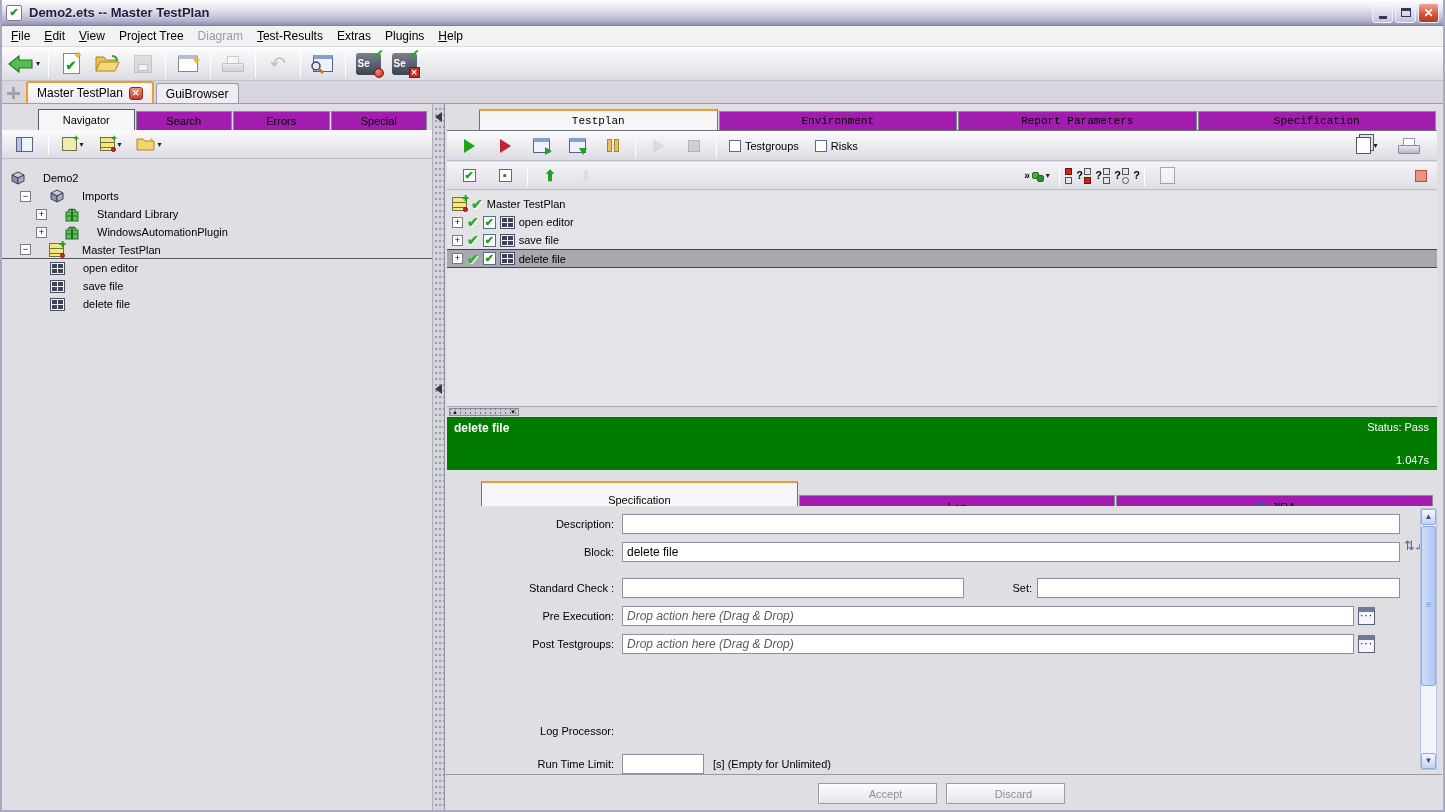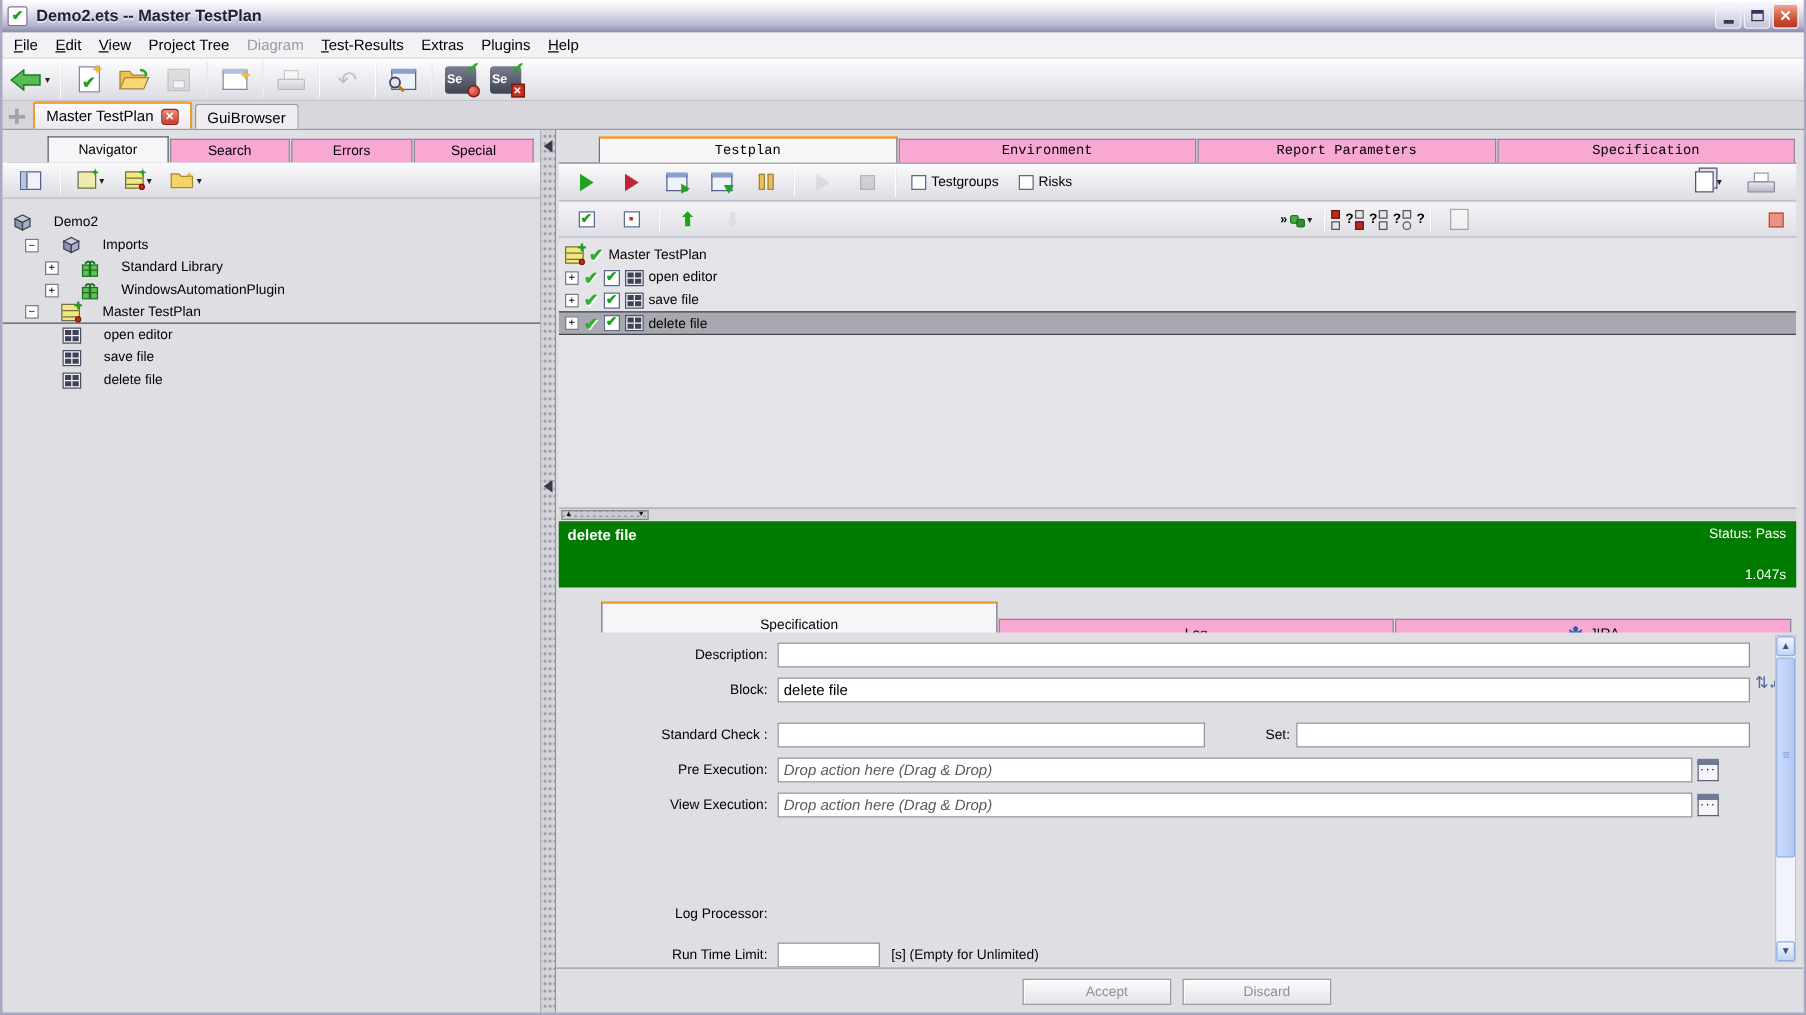--- a/index.html
+++ b/index.html
@@ -68,21 +68,21 @@
   
   .leftpane { position:absolute; left:2px; top:104px; width:430px; bottom:2px; background:#dfdfe3; }
   .vsplit { position:absolute; left:432px; top:104px; width:13px; bottom:2px; background:#d4d4da;
     border-left:1px solid #b0b0bc; border-right:1px solid #8f8fa2;
     background-image:radial-gradient(#9a9aa8 1px, transparent 1px); background-size:4px 6px; background-position:5px 20px; }
   .vsplit .tri { position:absolute; left:2px; width:0; height:0; border-top:5px solid transparent; border-bottom:5px solid transparent; border-right:7px solid #3a3a46; }
   .rightpane { position:absolute; left:445px; top:104px; right:3px; bottom:2px; background:#dfdfe3; }
 
   
   .sqtabs { display:flex; align-items:flex-end; border-bottom:1px solid #72727e;padding-left:32px; }
-  .sqtab { flex:1; height:19px; background:#f9a8d4; border:1px solid #8a8a96; border-bottom:none;
+  .sqtab { flex:1; height:19px; background:#a21caf; border:1px solid #8a8a96; border-bottom:none;
     display:flex; align-items:center; justify-content:center; gap:5px; margin-right:1px; }
   .sqtab.active { background:#f6f5f8; border-color:#72727e; height:21px; border-top:2px solid #ef9c2e; }
   .sqtab.plain-active { background:#f6f5f8; border-color:#5a5a68; height:21px; }
 
   .ltabs { position:absolute; left:4px; right:4px; top:5px; }
   .ltb { position:absolute; left:0; right:0; top:26px; height:29px; background:linear-gradient(#fbfbfc,#dcdce4);
     border-bottom:1px solid #bcbcc8; display:flex; align-items:center; padding-left:4px; gap:2px; }
   .ltree { position:absolute; left:0; right:0; top:56px; bottom:0; padding-top:9px; overflow:hidden; }
   .trow { height:18px; display:flex; align-items:center; gap:18px; white-space:nowrap; }
   .trow.underlined { border-bottom:1px solid #55555f; }
@@ -601,21 +601,21 @@
 
       <span class="flabel" style="top:72px">Standard Check :</span>
       <input class="fin" style="left: 175px; top: 72px; width: 342px;" value="">
       <span class="flabel" style="left:520px;width:65px;top:72px">Set:</span>
       <input class="fin" style="left: 590px; top: 72px; width: 363px;" value="">
 
       <span class="flabel" style="top:100px">Pre Execution:</span>
       <input class="fin" style="left: 175px; top: 100px; width: 732px;" placeholder="Drop action here (Drag &amp; Drop)">
       <span class="dots-btn" style="left:911px;top:101px">···</span>
 
-      <span class="flabel" style="top:128px">View Execution:</span>
+      <span class="flabel" style="top:128px">Post Testgroups:</span>
       <input class="fin" style="left: 175px; top: 128px; width: 732px;" placeholder="Drop action here (Drag &amp; Drop)">
       <span class="dots-btn" style="left:911px;top:129px">···</span>
 
       <span class="flabel" style="top:215px">Log Processor:</span>
 
       <span class="flabel" style="top:248px">Run Time Limit:</span>
       <input class="fin" style="left: 175px; top: 248px; width: 82px;" value="">
       <span class="suffix" style="left:266px;top:248px">[s]  (Empty for Unlimited)</span>
 
       <div class="sbar" style="left:973px;top:2px;height:262px;">

